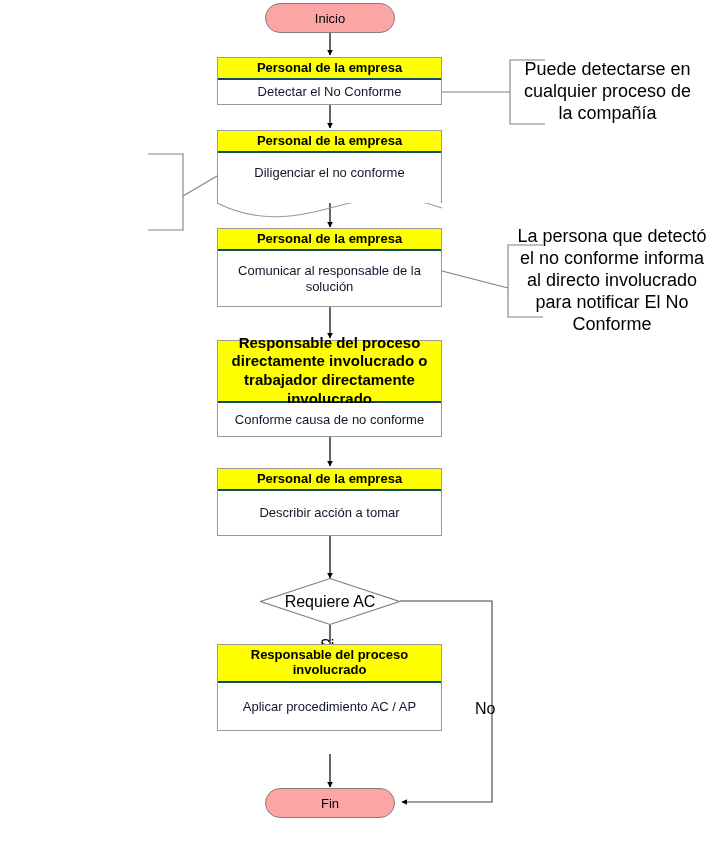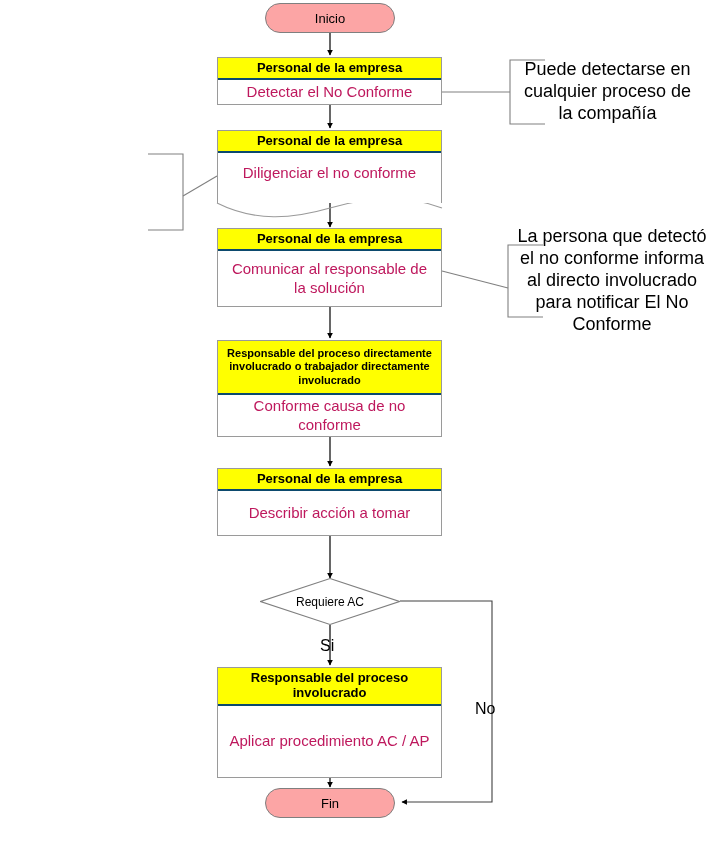--- a/index.html
+++ b/index.html
@@ -59,33 +59,33 @@
     align-items: center;
     justify-content: center;
     text-align: center;
     font-size: 13px;
     font-weight: bold;
     line-height: 1.12;
     color: #000;
     padding: 2px 4px;
   }
   .pbox .hdr.small {
-    font-size: 11px;
+    font-size: 15px;
     line-height: 1.24;
   }
   .pbox .body {
     flex: 1;
     box-sizing: border-box;
     display: flex;
     align-items: center;
     justify-content: center;
     text-align: center;
-    font-size: 15px;
+    font-size: 13px;
     line-height: 1.22;
-    color: #be185d;
+    color: #0f172a;
     padding: 2px 8px;
     background: #ffffff;
   }
 
   
   .pbox.doc {
     border-bottom: none;
   }
 
   
@@ -94,21 +94,21 @@
   }
   .decision .dlabel {
     position: absolute;
     left: 0;
     top: 0;
     width: 100%;
     height: 100%;
     display: flex;
     align-items: center;
     justify-content: center;
-    font-size: 12px;
+    font-size: 16px;
     color: #000;
   }
 
   
   .note {
     position: absolute;
     box-sizing: border-box;
     text-align: center;
     font-size: 18px;
     line-height: 1.22;
@@ -207,21 +207,21 @@
   <div class="decision" style="left:260px; top:578px; width:140px; height:47px;">
     <svg width="140" height="47" viewBox="0 0 140 47" xmlns="http://www.w3.org/2000/svg">
       <polygon points="70,0.6 139.4,23.5 70,46.4 0.6,23.5" fill="#ffffff" stroke="#7f7f7f" stroke-width="1.1"></polygon>
     </svg>
     <div class="dlabel">Requiere AC</div>
   </div>
 
   <span class="edge-label" style="left:320px; top:637px;">Si</span>
   <span class="edge-label" style="left:475px; top:700px;">No</span>
 
-  <div class="pbox" style="left:217px; top:667px; width:225px; height:111px;justify-content:center;">
+  <div class="pbox" style="left:217px; top:644px; width:225px; height:87px;justify-content:center;">
     <div class="hdr" style="height:38px;">Responsable del proceso involucrado</div>
     <div class="body">Aplicar procedimiento AC / AP</div>
   </div>
 
   <div class="terminator" style="left:265px; top:788px; width:130px; height:30px;">
     <span>Fin</span>
   </div>
 
   <div class="note" style="left:515px; top:60px; width:185px; height:64px;">Puede detectarse en cualquier proceso de la compañía</div>
 

